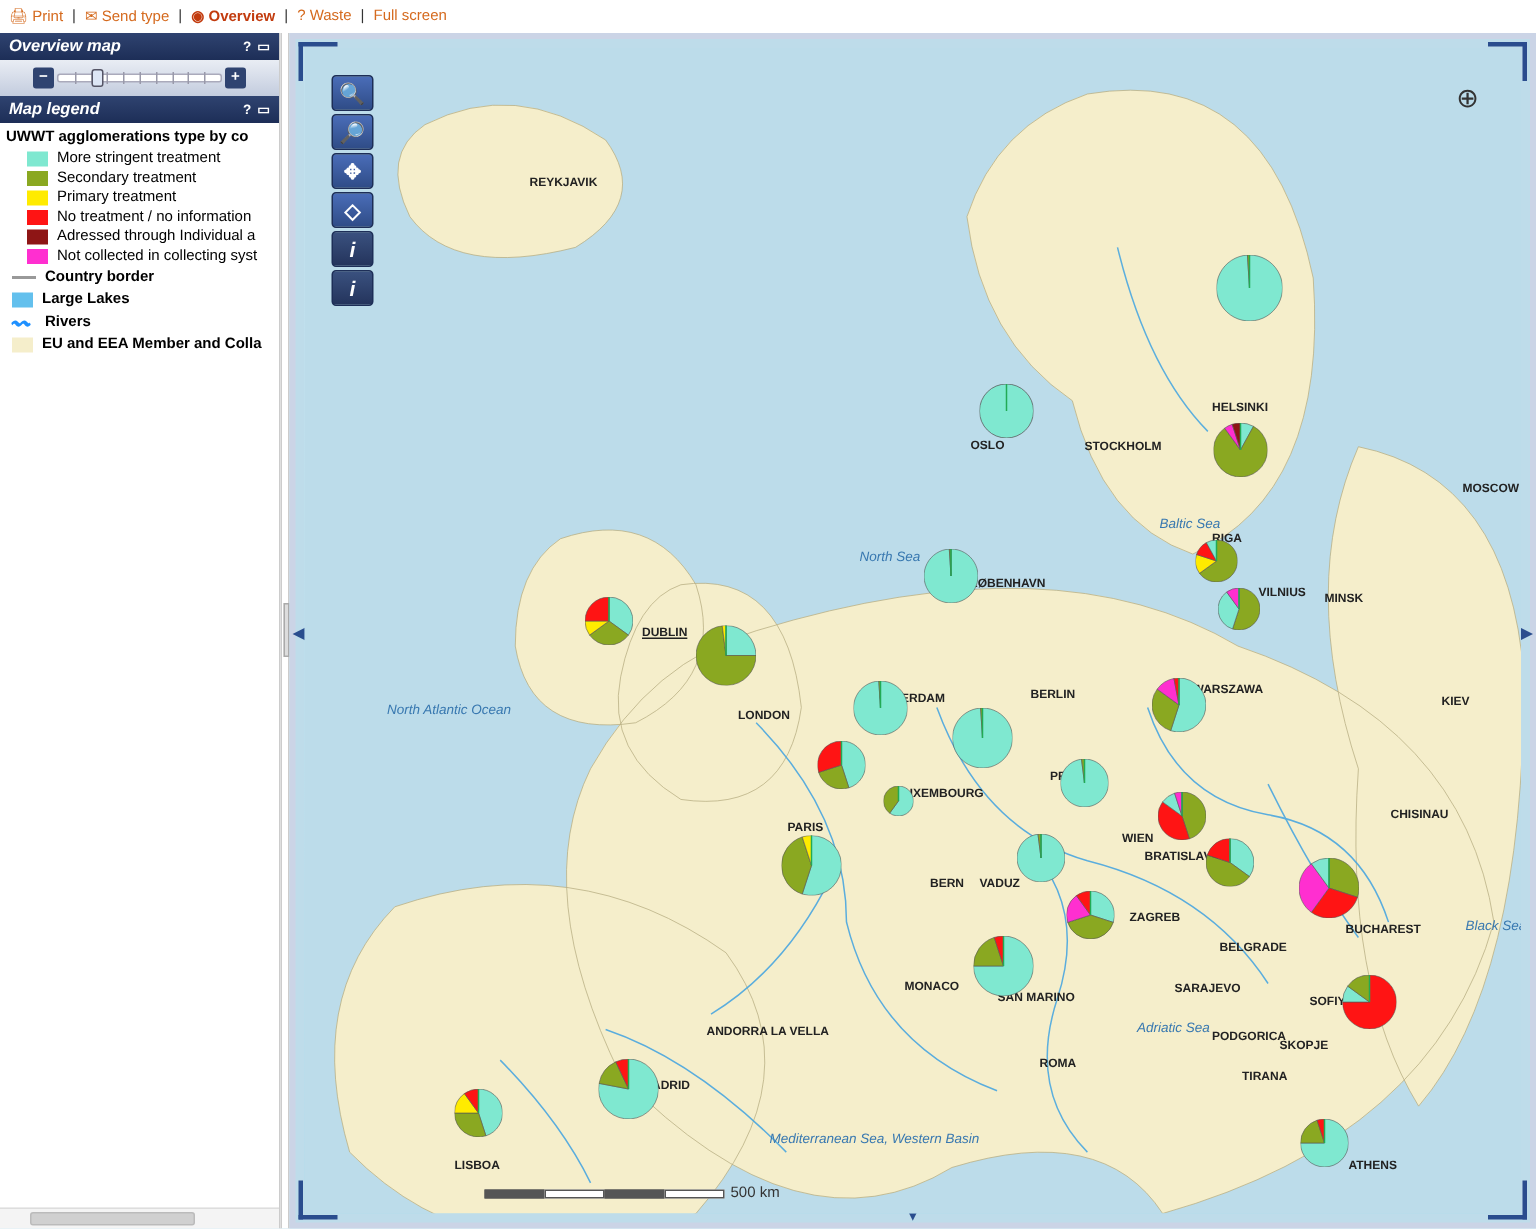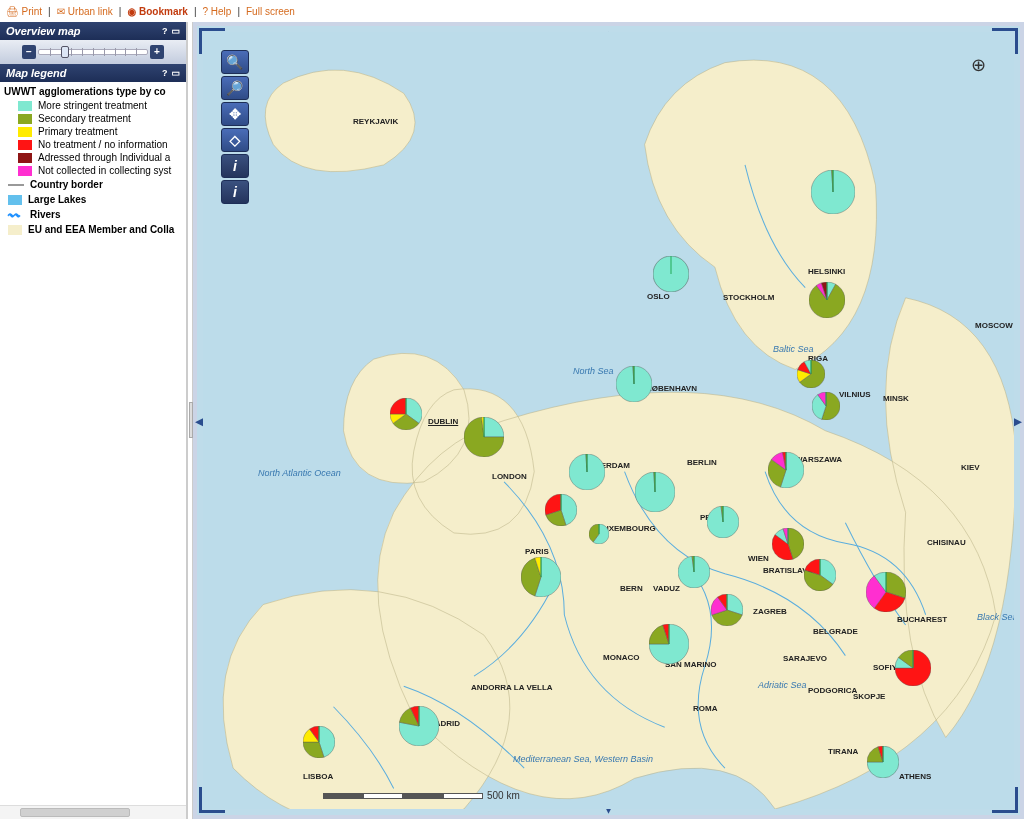--- a/index.html
+++ b/index.html
@@ -95,25 +95,25 @@
 .scalebar .seg.b { background: #555; }
 .scalebar .seg.w { background: #fff; }
 </style>
 </head>
 <body>
 
 <div class="title-bar">
   <div class="top-links">
     <a class="lnk-print">🖨 <span>Print</span></a>
       <span class="sep">|</span>
-    <a class="lnk-send">✉ <span>Urban link</span></a>
+    <a class="lnk-send">✉ <span>Send type</span></a>
       <span class="sep">|</span>
-    <a class="lnk-bookmark">◉ <span>Bookmark</span></a>
+    <a class="lnk-bookmark">◉ <span>Overview</span></a>
       <span class="sep">|</span>
-    <a class="lnk-help"><span>? Help</span></a>
+    <a class="lnk-help"><span>? Waste</span></a>
       <span class="sep">|</span>
     <a class="lnk-full"><span>Full screen</span></a>
   </div>
 </div>
 
 <div class="app">
 
   <div class="sidebar">
     <div class="panel-hdr">
       <span class="hdr-txt">Overview map</span>
@@ -290,21 +290,21 @@
             <div class="mlabel cap" style="left: 550px; top: 575px;">ZAGREB</div>
             <div class="mlabel cap" style="left: 694px; top: 583px;">BUCHAREST</div>
             <div class="mlabel cap" style="left: 610px; top: 595px;">BELGRADE</div>
             <div class="mlabel cap" style="left: 400px; top: 621px;">MONACO</div>
             <div class="mlabel cap" style="left: 462px; top: 628px;">SAN MARINO</div>
             <div class="mlabel cap" style="left: 268px; top: 651px;">ANDORRA LA VELLA</div>
             <div class="mlabel cap" style="left: 580px; top: 622px;">SARAJEVO</div>
             <div class="mlabel cap" style="left: 670px; top: 631px;">SOFIYA</div>
             <div class="mlabel cap" style="left: 605px; top: 654px;">PODGORICA</div>
             <div class="mlabel cap" style="left: 650px; top: 660px;">SKOPJE</div>
-            <div class="mlabel cap" style="left: 625px; top: 681px; margin-top: 34px;">TIRANA</div>
+            <div class="mlabel cap" style="left: 625px; top: 681px;">TIRANA</div>
             <div class="mlabel cap" style="left: 490px; top: 672px;">ROMA</div>
             <div class="mlabel cap" style="left: 225px; top: 687px;">MADRID</div>
             <div class="mlabel cap" style="left: 100px; top: 740px;">LISBOA</div>
             <div class="mlabel cap" style="left: 696px; top: 740px;">ATHENS</div>
           </div>
         <div id="pies">
             <div class="pie" style="left: 630px; top: 160px;">
               <svg width="44" height="44" viewBox="-22 -22 44 44">
                 <path d="M0 0 L1.3471114790620886e-15 -22 A22 22 0 1 1 -1.3813914296448906 -21.956588025421976 Z" fill="#7fe8d0" stroke="#555" stroke-width="0.4"></path>
                 <path d="M0 0 L-1.3813914296448906 -21.956588025421976 A22 22 0 0 1 -4.0413344371862654e-15 -22 Z" fill="#8aa821" stroke="#555" stroke-width="0.4"></path>

